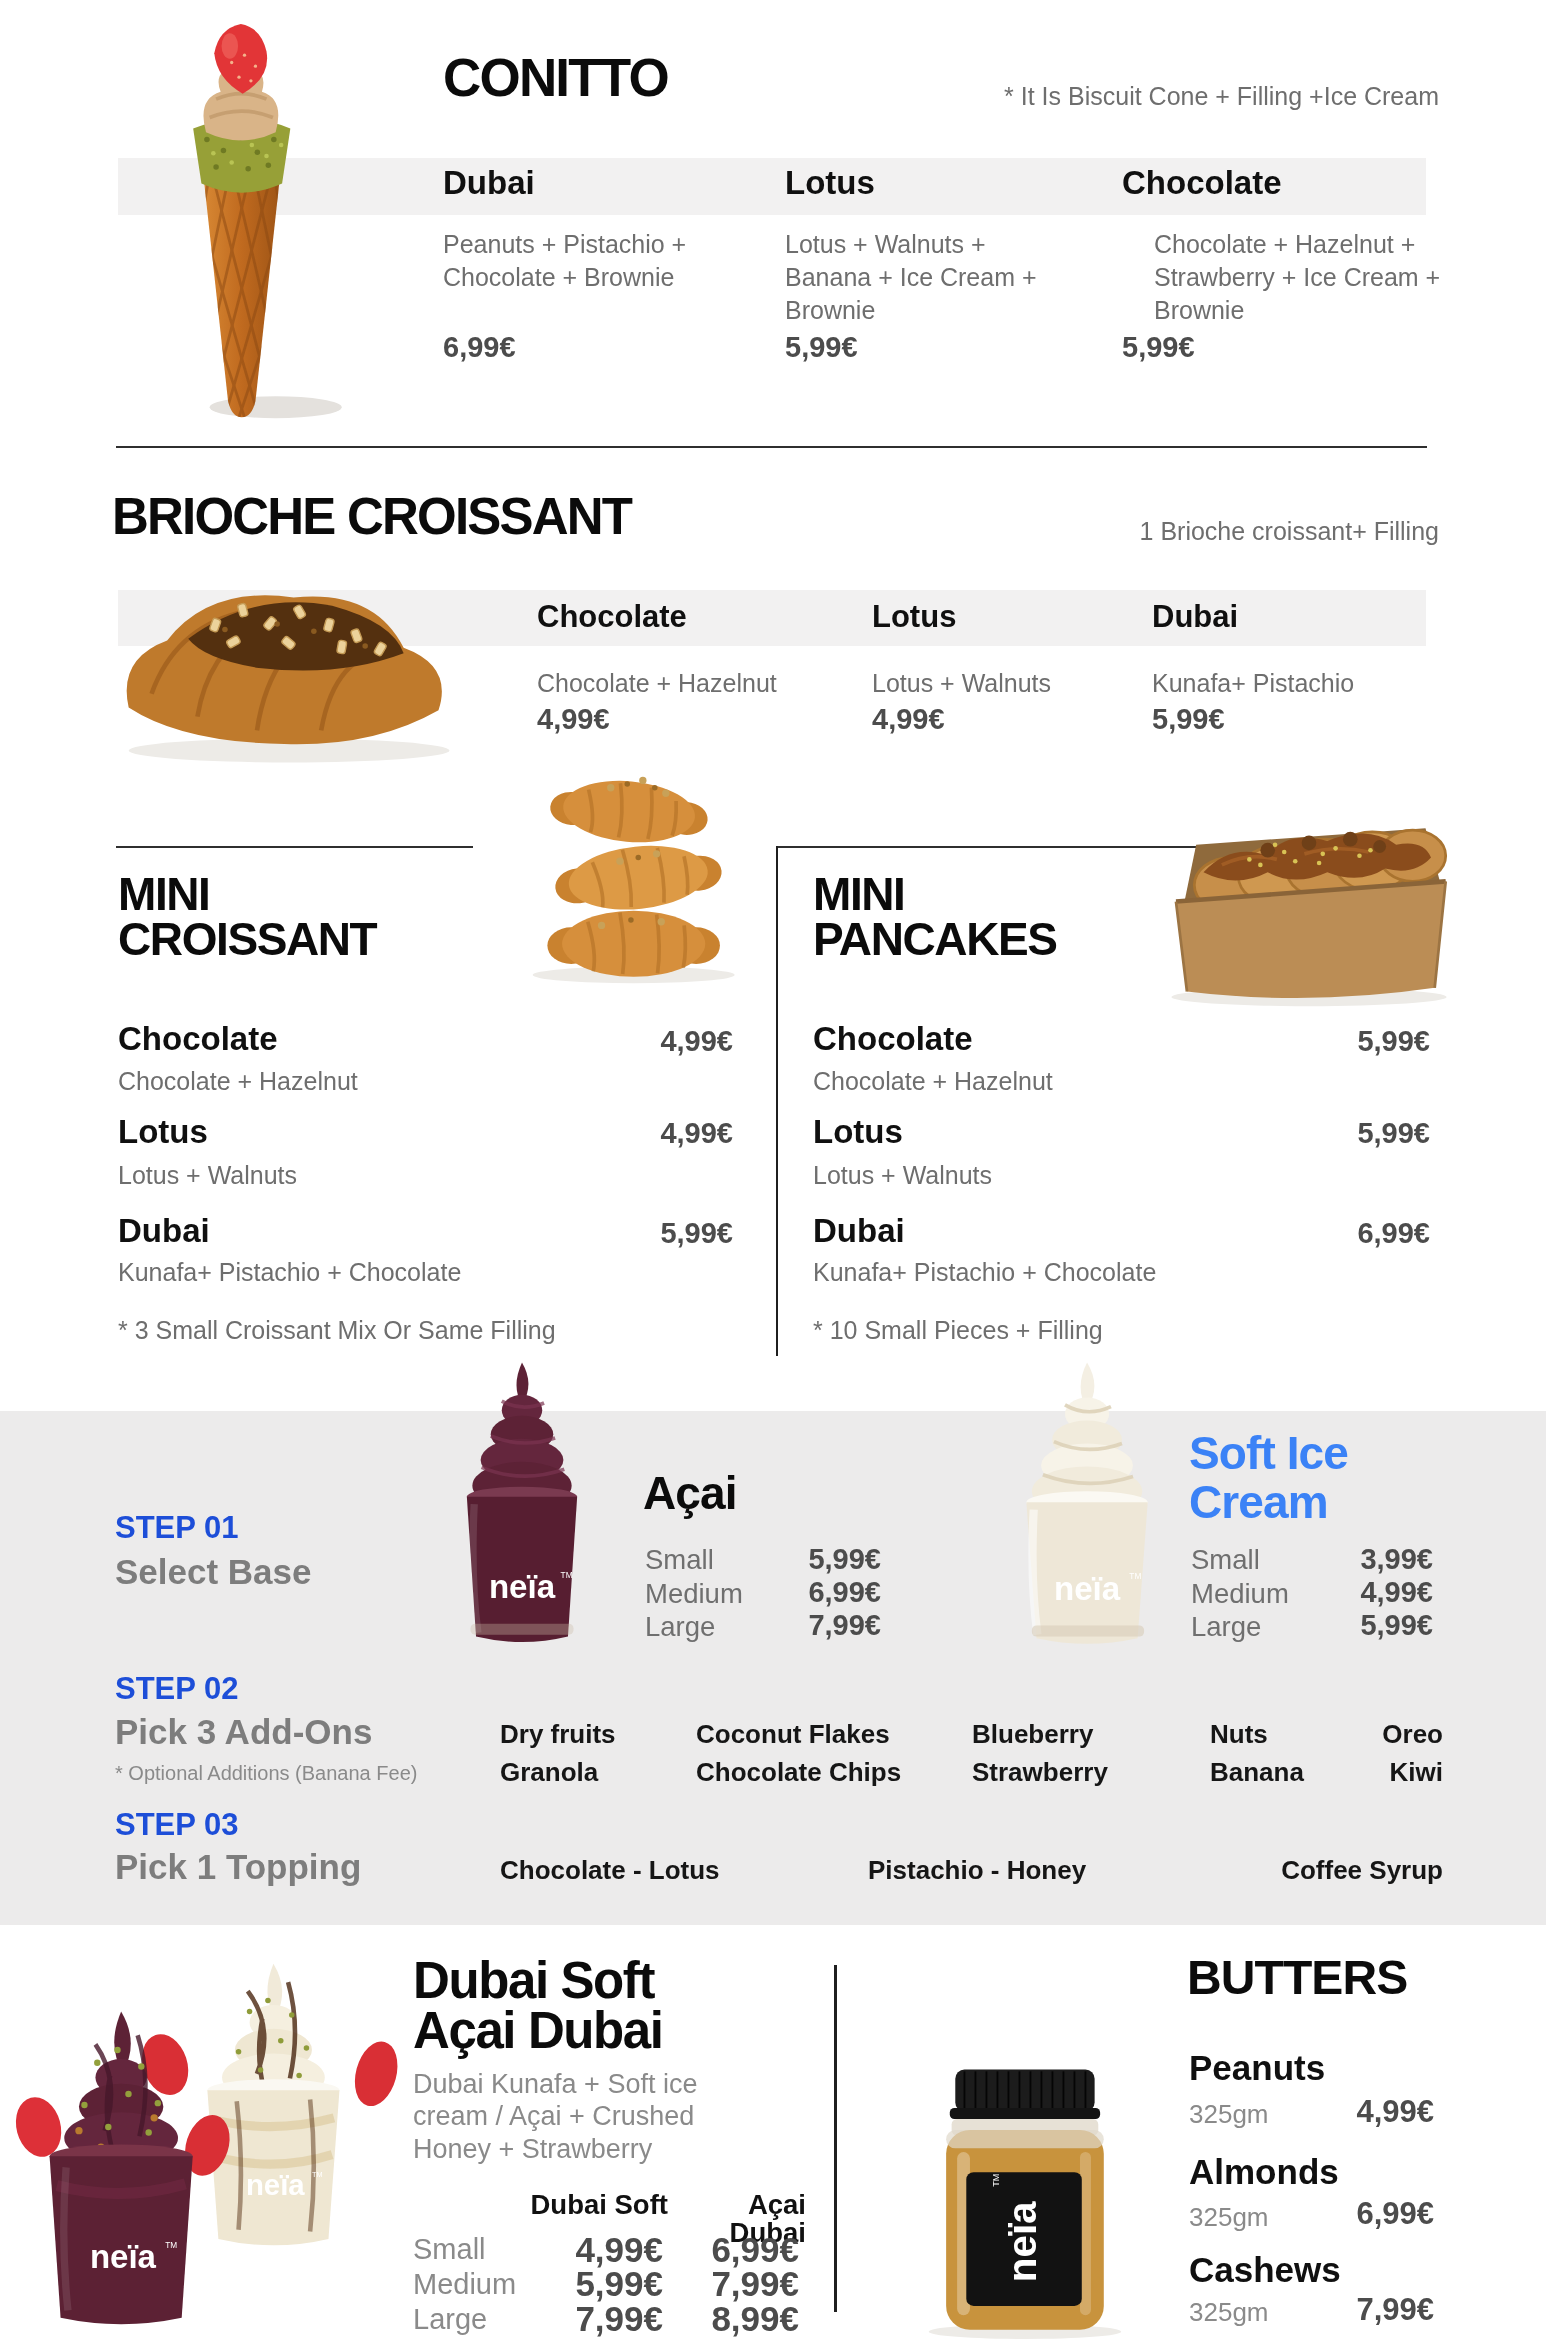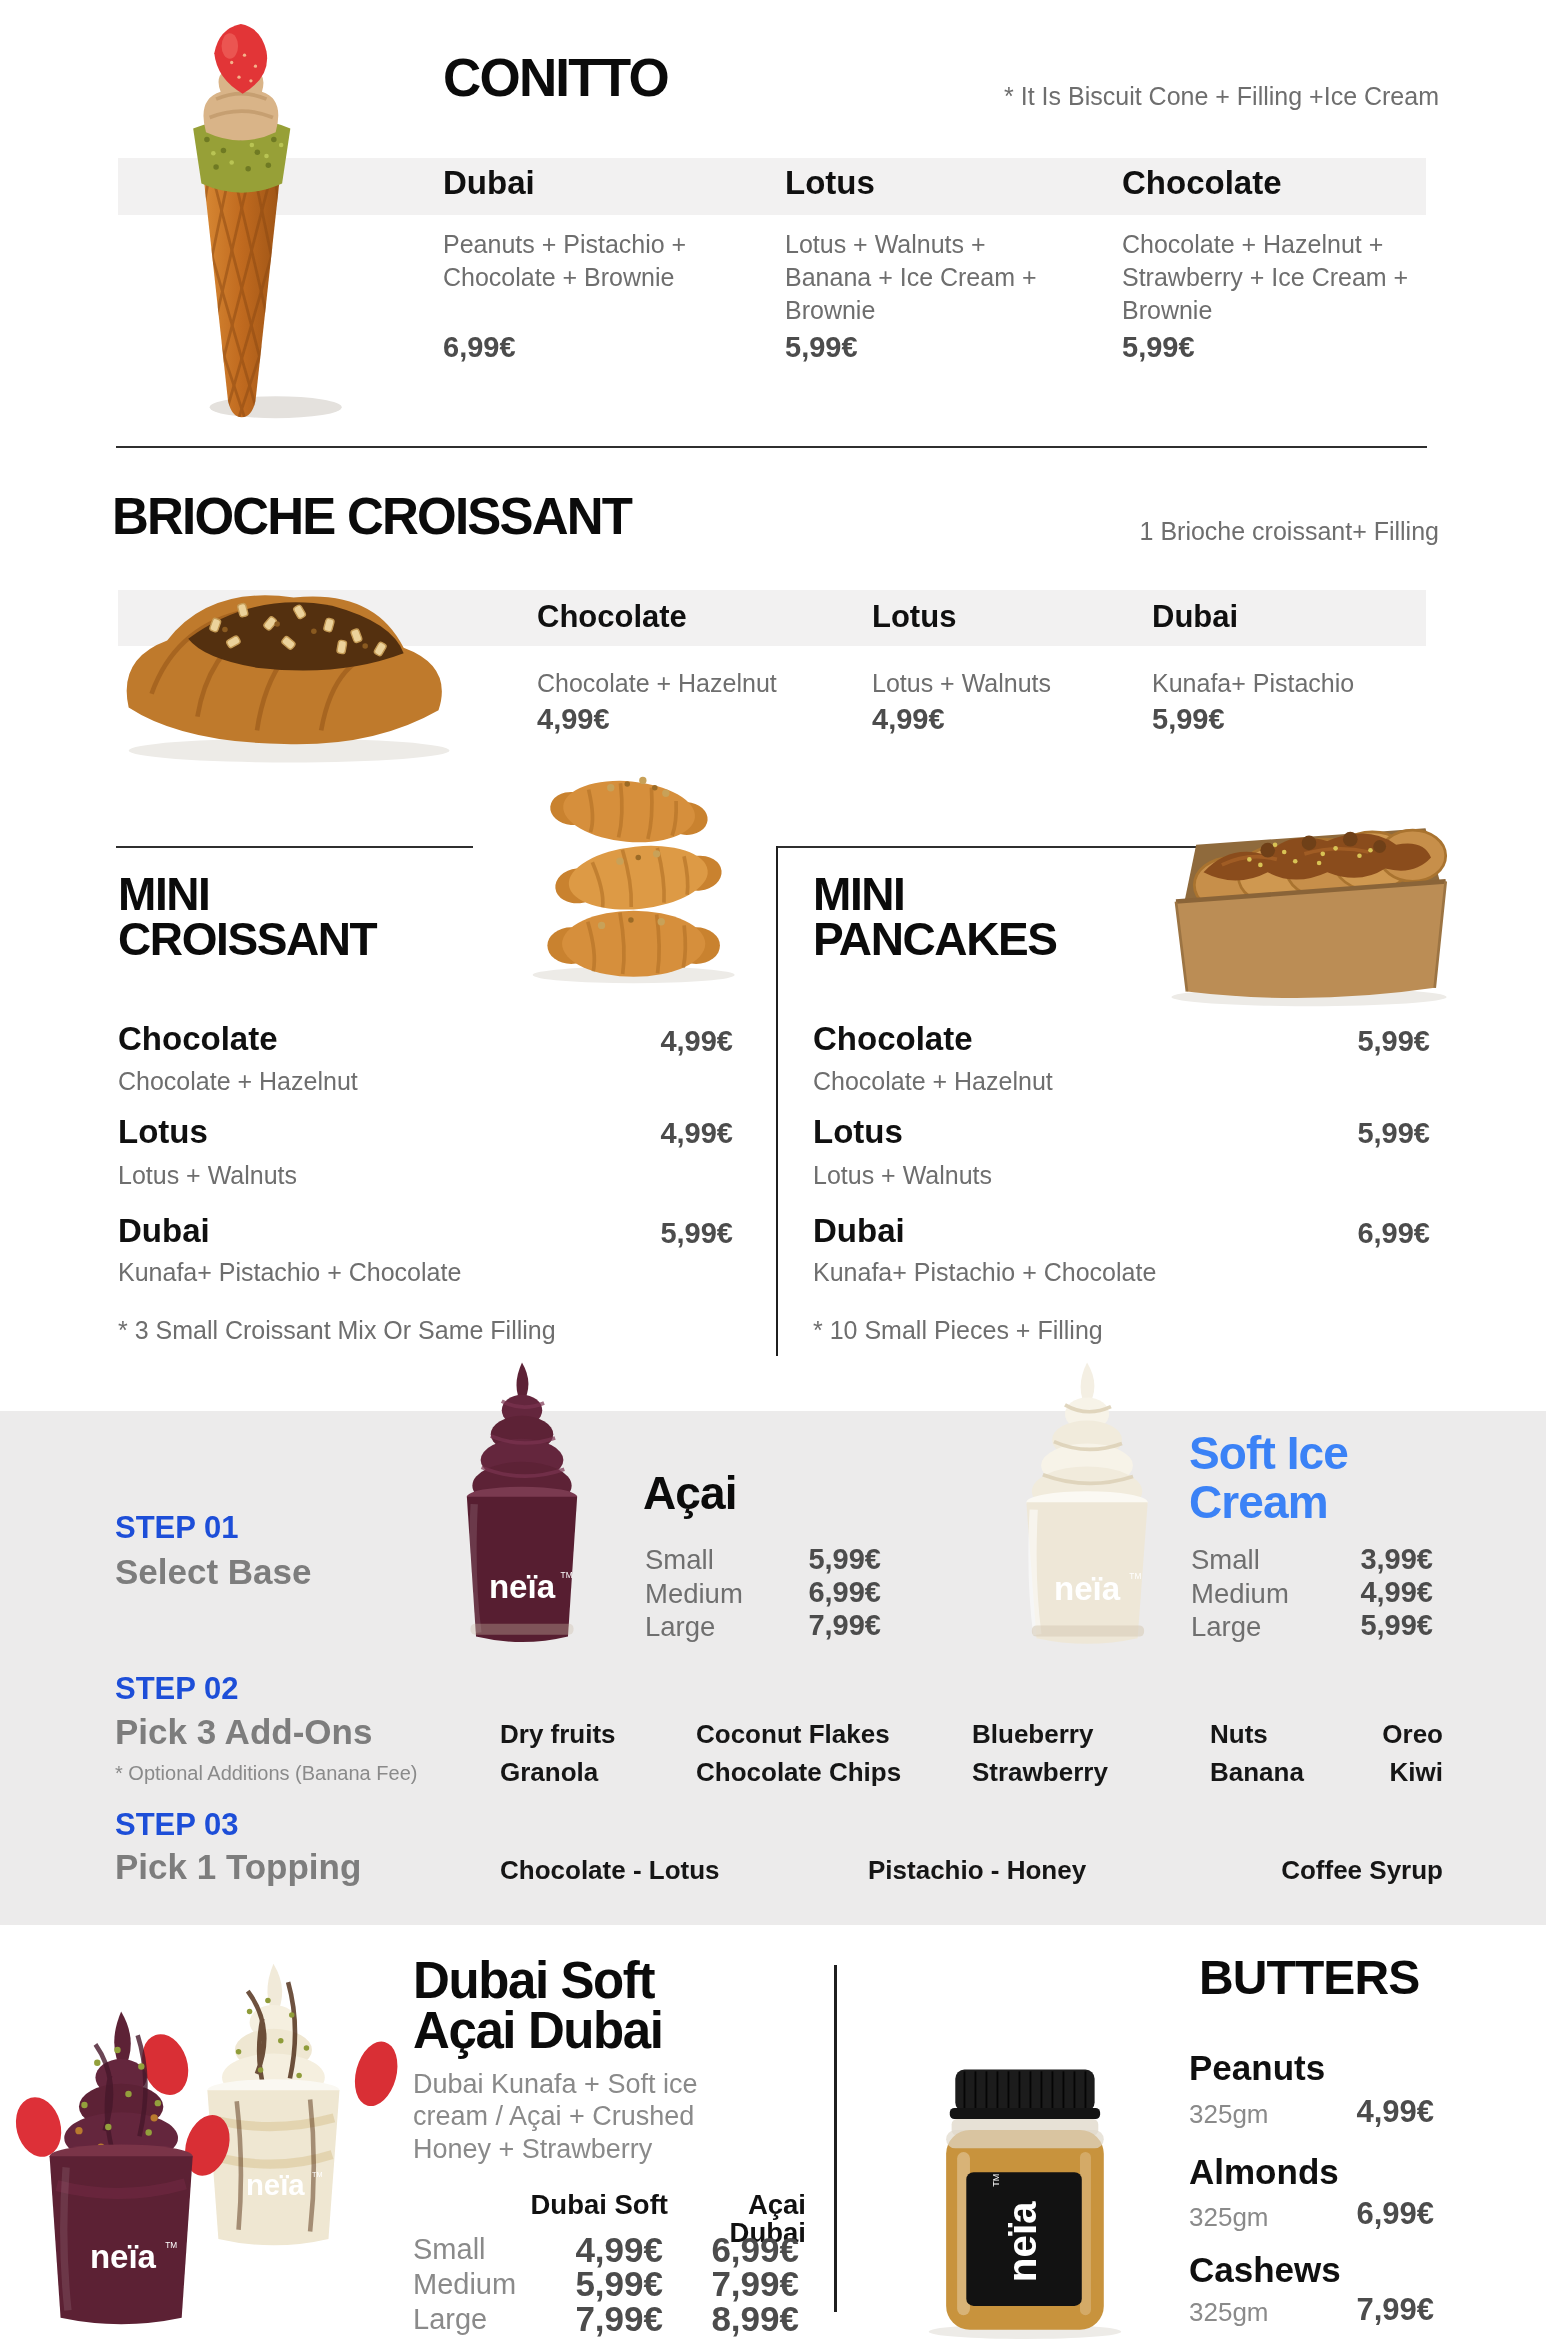--- a/index.html
+++ b/index.html
@@ -110,21 +110,21 @@
   <div class="abs price" style="left:443px;top:333px;">6,99€</div>
 
   <div class="abs" style="left:785px;top:166px;width:303px;">
     <div class="col-name">Lotus</div>
     <div class="desc" style="margin-top:29px;width:275px;">Lotus + Walnuts + Banana + Ice Cream + Brownie</div>
   </div>
   <div class="abs price" style="left:785px;top:333px;">5,99€</div>
 
   <div class="abs" style="left:1122px;top:166px;width:312px;">
     <div class="col-name">Chocolate</div>
-    <div class="desc" style="margin-top:29px;width:294px;">Chocolate + Hazelnut + Strawberry + Ice Cream + Brownie</div>
+    <div class="desc" style="margin-top:29px;width:294px;margin-left:32px;">Chocolate + Hazelnut + Strawberry + Ice Cream + Brownie</div>
   </div>
   <div class="abs price" style="left:1122px;top:333px;">5,99€</div>
 
   <div class="abs rule-h" style="left:116px;top:446px;width:1311px;"></div>
 
   <div class="abs band" style="left:118px;top:590px;width:1308px;height:56px;"></div>
 
   <div class="abs h-xl" style="left:112px;top:491px;font-size:51px;">BRIOCHE CROISSANT</div>
   <div class="abs note right" style="right:129px;top:516px;width:459px;">1 Brioche croissant+ Filling</div>
 
@@ -476,21 +476,21 @@
       <rect x="62" y="72" width="172" height="218" rx="26" fill="#c8933d"></rect>
       <rect x="62" y="72" width="172" height="20" rx="10" fill="#dfd8cb" opacity="0.7"></rect>
       <rect x="74" y="96" width="14" height="178" rx="7" fill="#ffffff" opacity="0.30"></rect>
       <rect x="208" y="96" width="12" height="178" rx="6" fill="#ffffff" opacity="0.22"></rect>
       <rect x="84" y="118" width="126" height="146" rx="8" fill="#121212"></rect>
       <text transform="translate(160,238) rotate(-90)" fill="#ffffff" font-size="44" font-weight="bold" font-family="Liberation Sans, sans-serif">neïa</text>
       <text transform="translate(120,134) rotate(-90)" fill="#ffffff" font-size="10" font-family="Liberation Sans, sans-serif">TM</text>
     </svg>
   </div>
 
-  <div class="abs h-med" style="left:1187px;top:1954px;margin-left:12px;">BUTTERS</div>
+  <div class="abs h-med" style="left:1187px;top:1954px;">BUTTERS</div>
 
   <div class="abs butter-name" style="left:1189px;top:2050px;">Peanuts</div>
   <div class="abs butter-weight" style="left:1189px;top:2101px;">325gm</div>
   <div class="abs butter-price right" style="left:1267px;top:2096px;width:167px;">4,99€</div>
 
   <div class="abs butter-name" style="left:1189px;top:2154px;">Almonds</div>
   <div class="abs butter-weight" style="left:1189px;top:2204px;">325gm</div>
   <div class="abs butter-price right" style="left:1267px;top:2198px;width:167px;">6,99€</div>
 
   <div class="abs butter-name" style="left:1189px;top:2252px;">Cashews</div>

